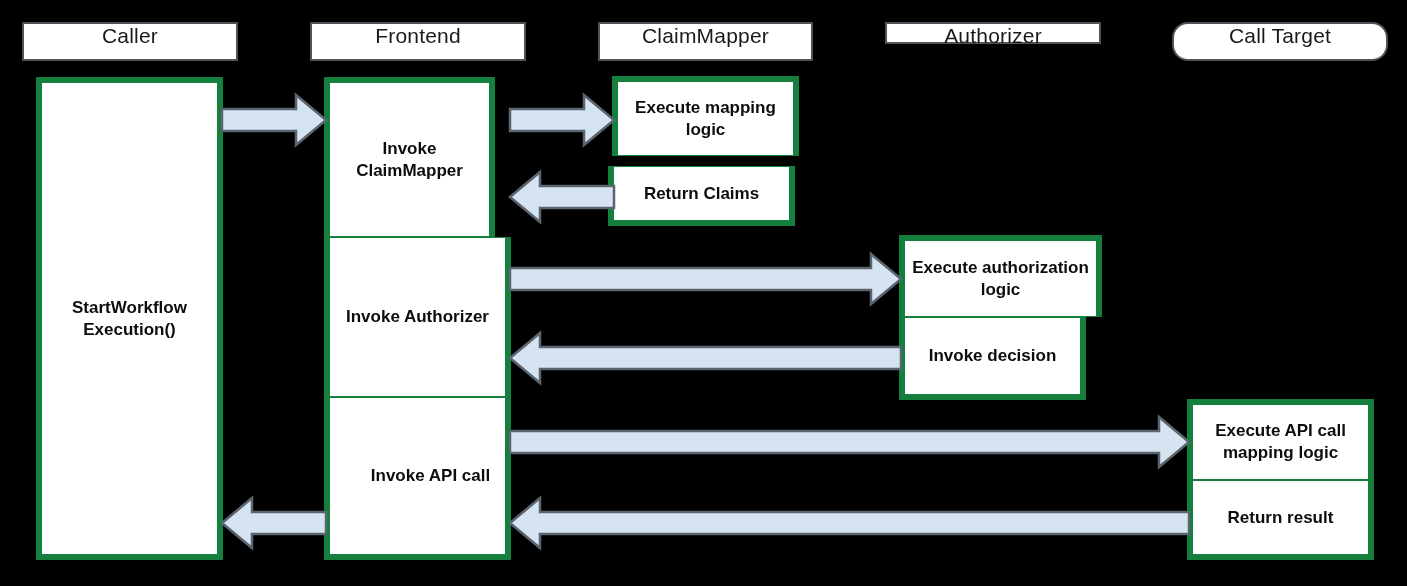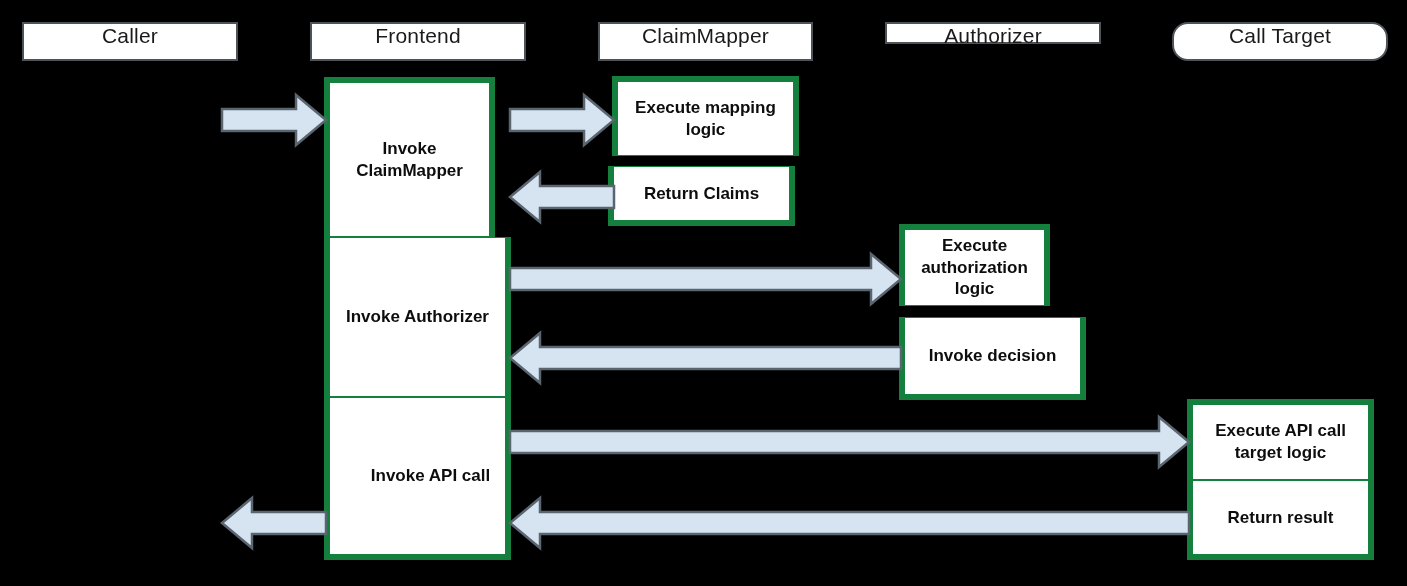--- a/index.html
+++ b/index.html
@@ -75,47 +75,50 @@
   </div>
 
   <div class="lifeline-header" style="left:885px; top:22px; width:216px; height:22px;">
     <span>Authorizer</span>
   </div>
 
   <div class="lifeline-header" style="left:1172px; top:22px; width:216px; height:39px;border-radius:16px;">
     <span>Call Target</span>
   </div>
 
+  <div class="actbox" style="left:36px; top:77px; width:187px; height:483px;">
+    <span>StartWorkflow Execution()</span>
+  </div>
 
   <div class="actbox stacked" style="left:324px; top:77px; width:171px; height:160px;">
     <span>Invoke ClaimMapper</span>
   </div>
   <div class="actbox stacked stacked-lower" style="left:324px; top:237px; width:187px; height:160px;">
     <span>Invoke Authorizer</span>
   </div>
   <div class="actbox stacked-lower" style="left:324px; top:397px; width:187px; height:163px;padding-left:32px;">
     <span>Invoke API call</span>
   </div>
 
   <div class="actbox stacked" style="left:612px; top:76px; width:187px; height:80px;">
     <span>Execute mapping logic</span>
   </div>
   <div class="actbox stacked-lower" style="left:608px; top:156px; width:187px; height:60px;margin-top:10px;">
     <span>Return Claims</span>
   </div>
 
-  <div class="actbox stacked" style="left:899px; top:224px; width:151px; height:82px;">
+  <div class="actbox stacked" style="left:899px; top:235px; width:203px; height:82px;">
     <span>Execute authorization logic</span>
   </div>
   <div class="actbox stacked-lower" style="left:899px; top:317px; width:187px; height:83px;">
     <span>Invoke decision</span>
   </div>
 
   <div class="actbox stacked" style="left:1187px; top:399px; width:187px; height:81px;">
-    <span>Execute API call target logic</span>
+    <span>Execute API call mapping logic</span>
   </div>
   <div class="actbox stacked-lower" style="left:1187px; top:480px; width:187px; height:80px;">
     <span>Return result</span>
   </div>
 
   <div class="arrow" style="left:222px; top:95px;">
     <svg width="104" height="50" viewBox="0 0 104 50">
       <polygon points="0,14 74,14 74,0 104,25 74,50 74,36 0,36" fill="#d6e4f2" stroke="#5a6570" stroke-width="2.5" stroke-linejoin="miter"></polygon>
     </svg>
   </div>

